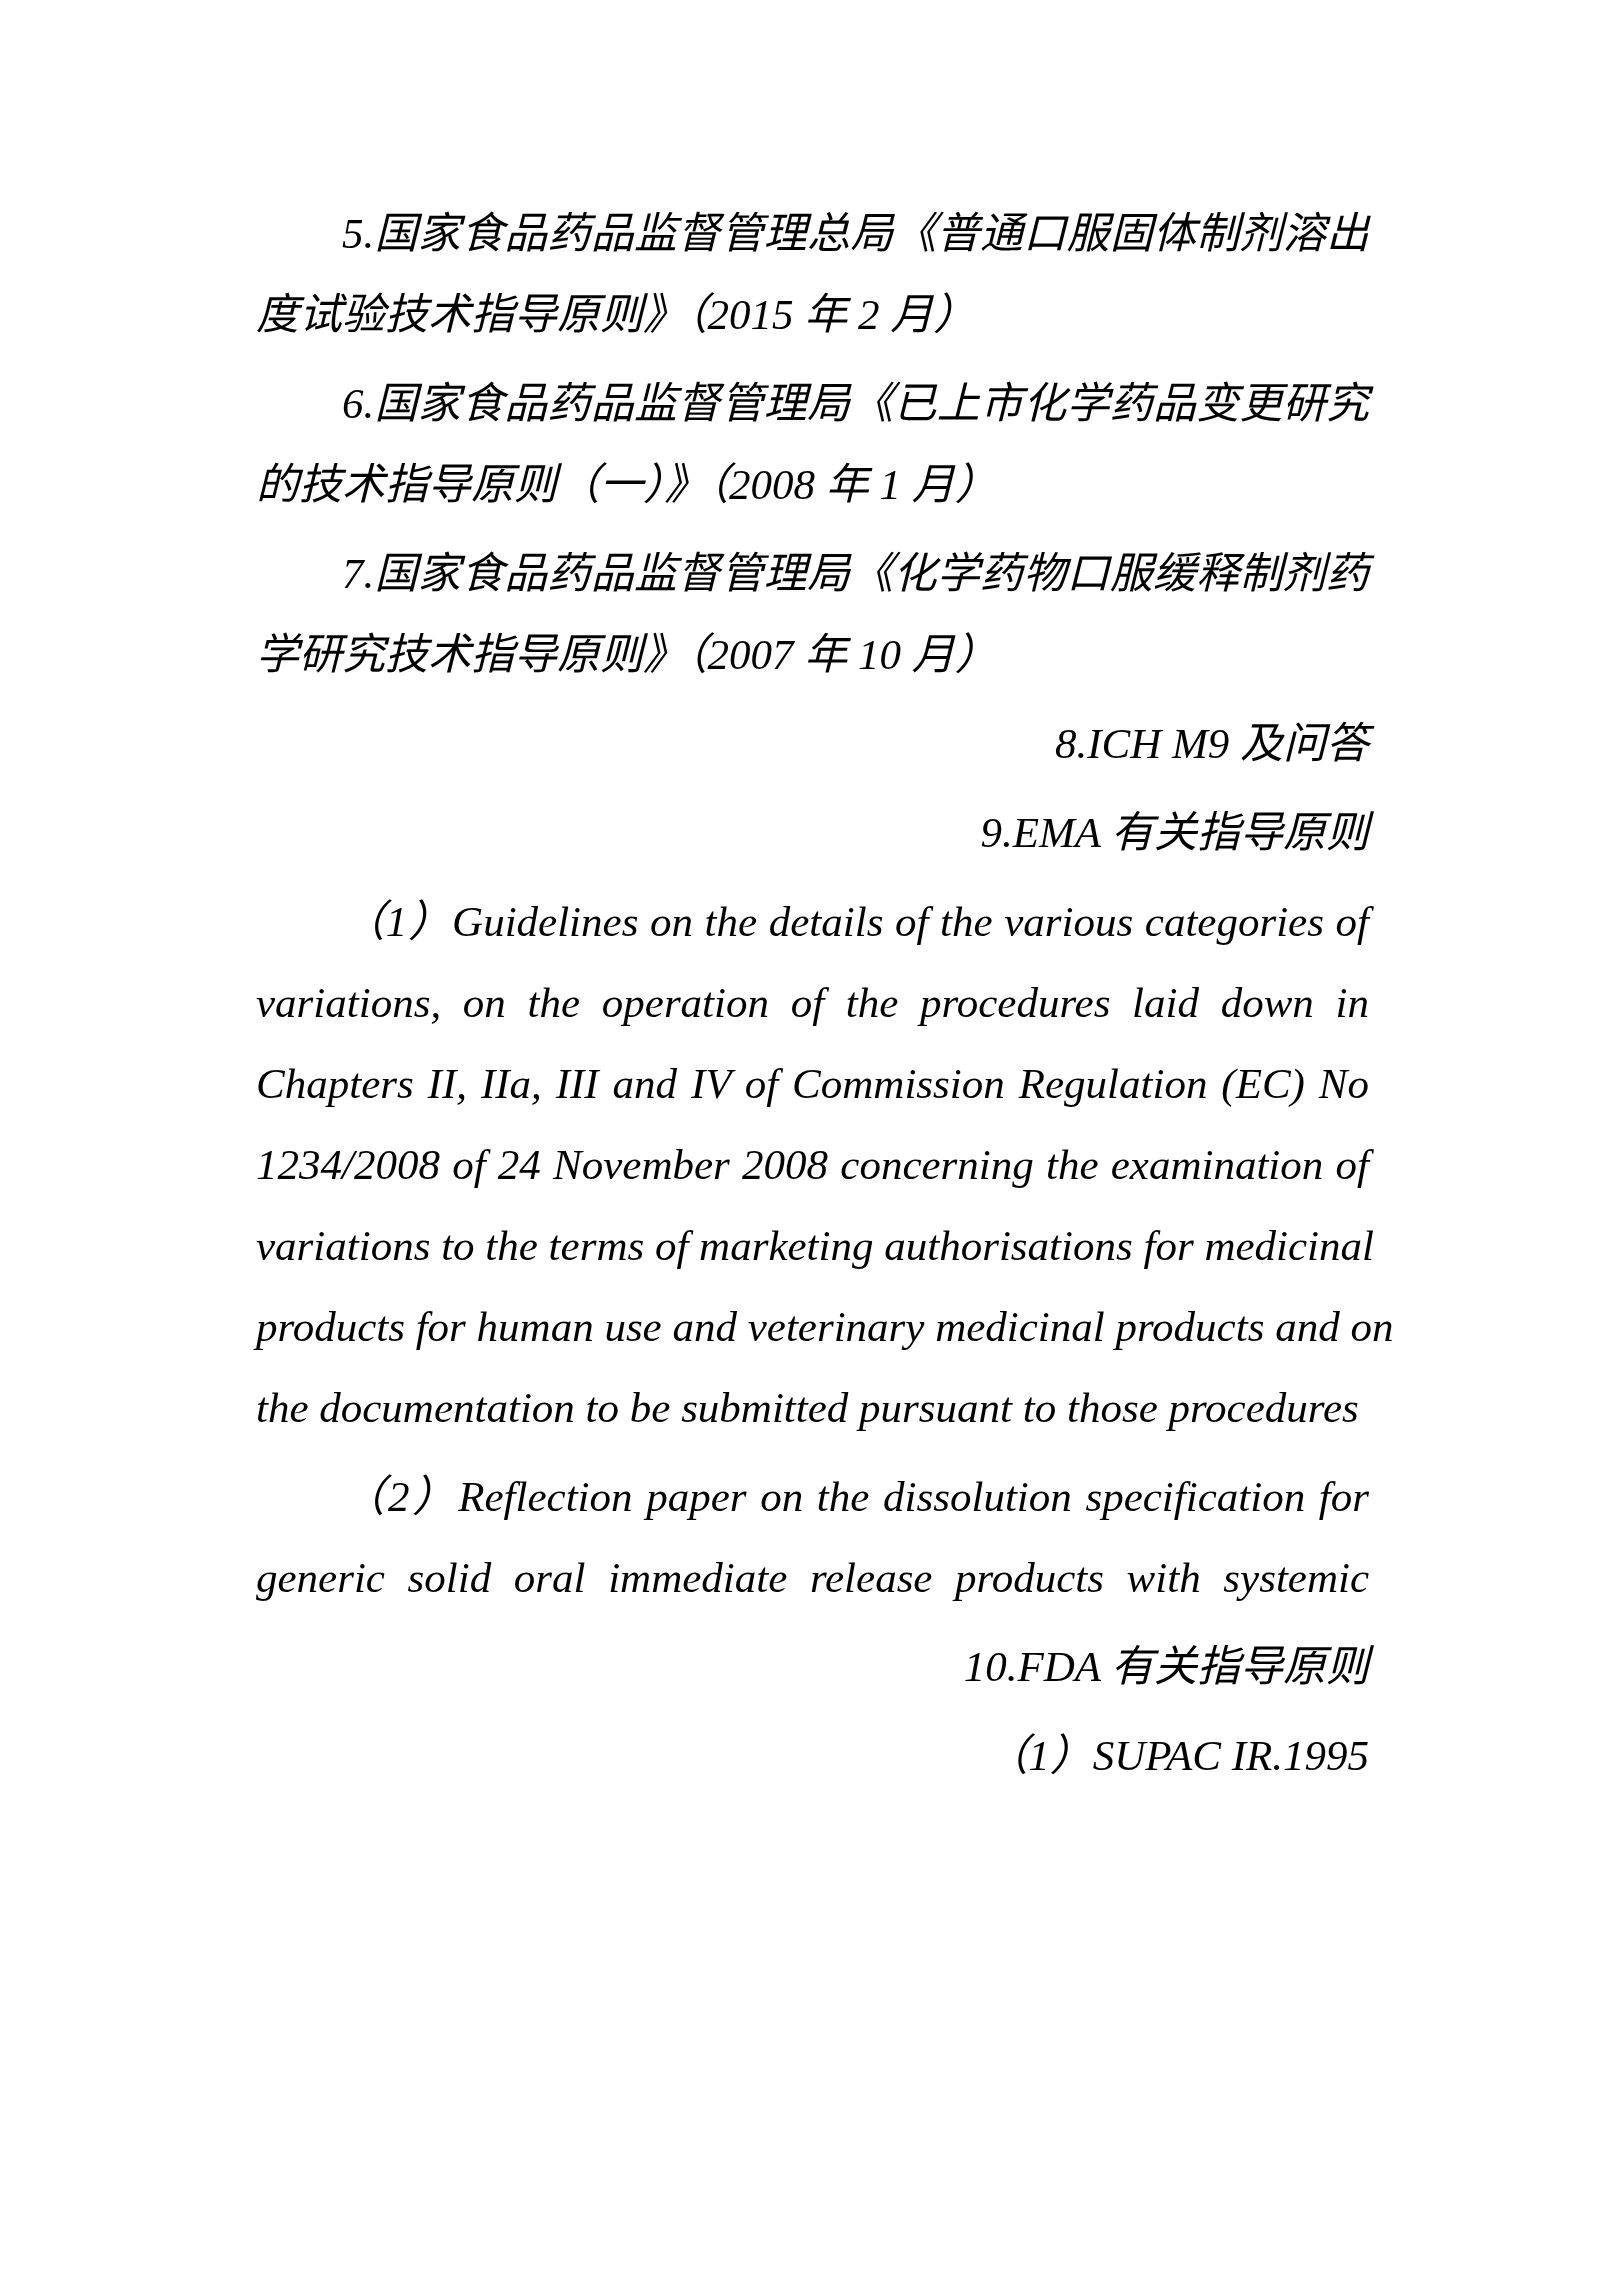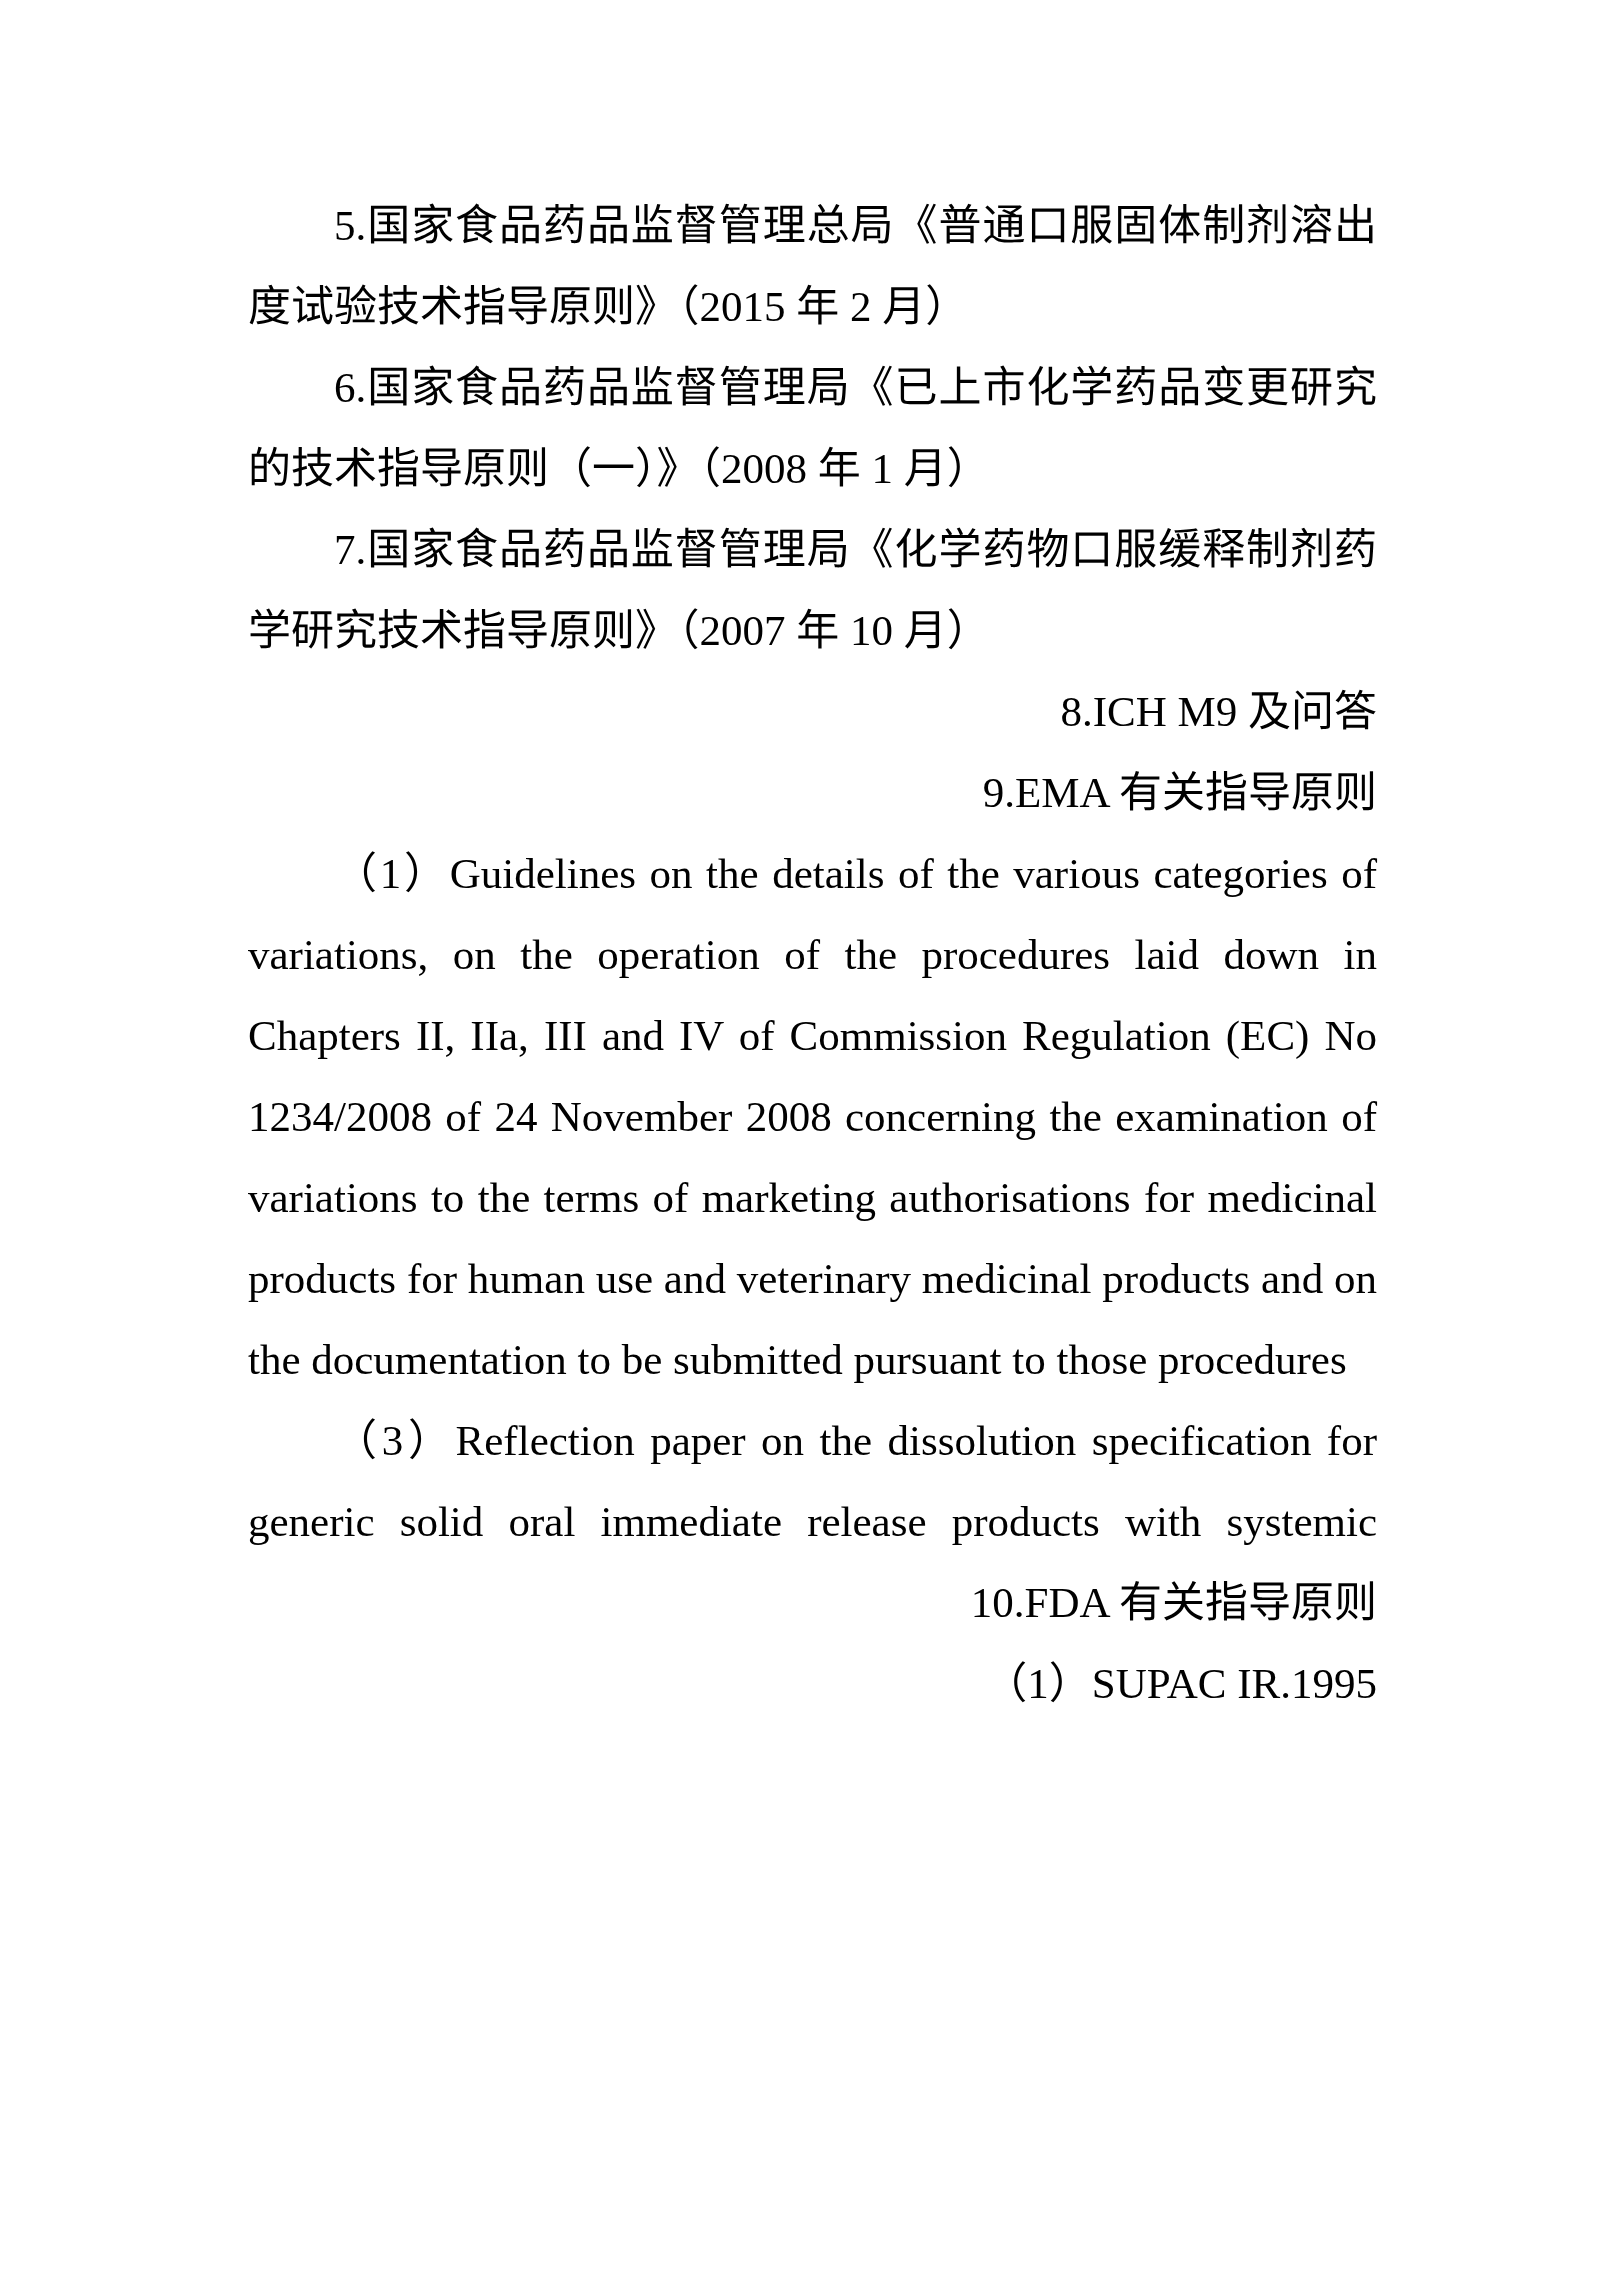--- a/index.html
+++ b/index.html
@@ -14,22 +14,23 @@
     height: 2293px;
     background: #ffffff;
     color: #000000;
     padding: 185px 244px 0 248px;
     font-family: "Liberation Serif", "DejaVu Serif", serif;
     font-size: 43px;
     line-height: 81px;
     overflow: hidden;
   }
   .para {
-    margin: 0;
+    margin: 8px;
     padding: 0;
+    font-style: italic;
   }
   .line {
     white-space: nowrap;
   }
   .line.indent {
     text-indent: 86px;
     text-align: right;
   }
   .line.jline {
     text-align: justify;
@@ -61,21 +62,21 @@
     <div class="para">
       <div class="line indent jline">（1）Guidelines on the details of the various categories of</div>
       <div class="line jline">variations, on the operation of the procedures laid down in</div>
       <div class="line jline">Chapters II, IIa, III and IV of Commission Regulation (EC) No</div>
       <div class="line jline">1234/2008 of 24 November 2008 concerning the examination of</div>
       <div class="line jline">variations to the terms of marketing authorisations for medicinal</div>
       <div class="line jline">products for human use and veterinary medicinal products and on</div>
       <div class="line">the documentation to be submitted pursuant to those procedures</div>
     </div>
     <div class="para">
-      <div class="line indent jline">（3）Reflection paper on the dissolution specification for</div>
+      <div class="line indent jline">（2）Reflection paper on the dissolution specification for</div>
       <div class="line jline">generic solid oral immediate release products with systemic</div>
     </div>
     <div class="para">
       <div class="line indent">10.FDA 有关指导原则</div>
     </div>
     <div class="para">
       <div class="line indent">（1）SUPAC IR.1995</div>
     </div>
   </div>
 

